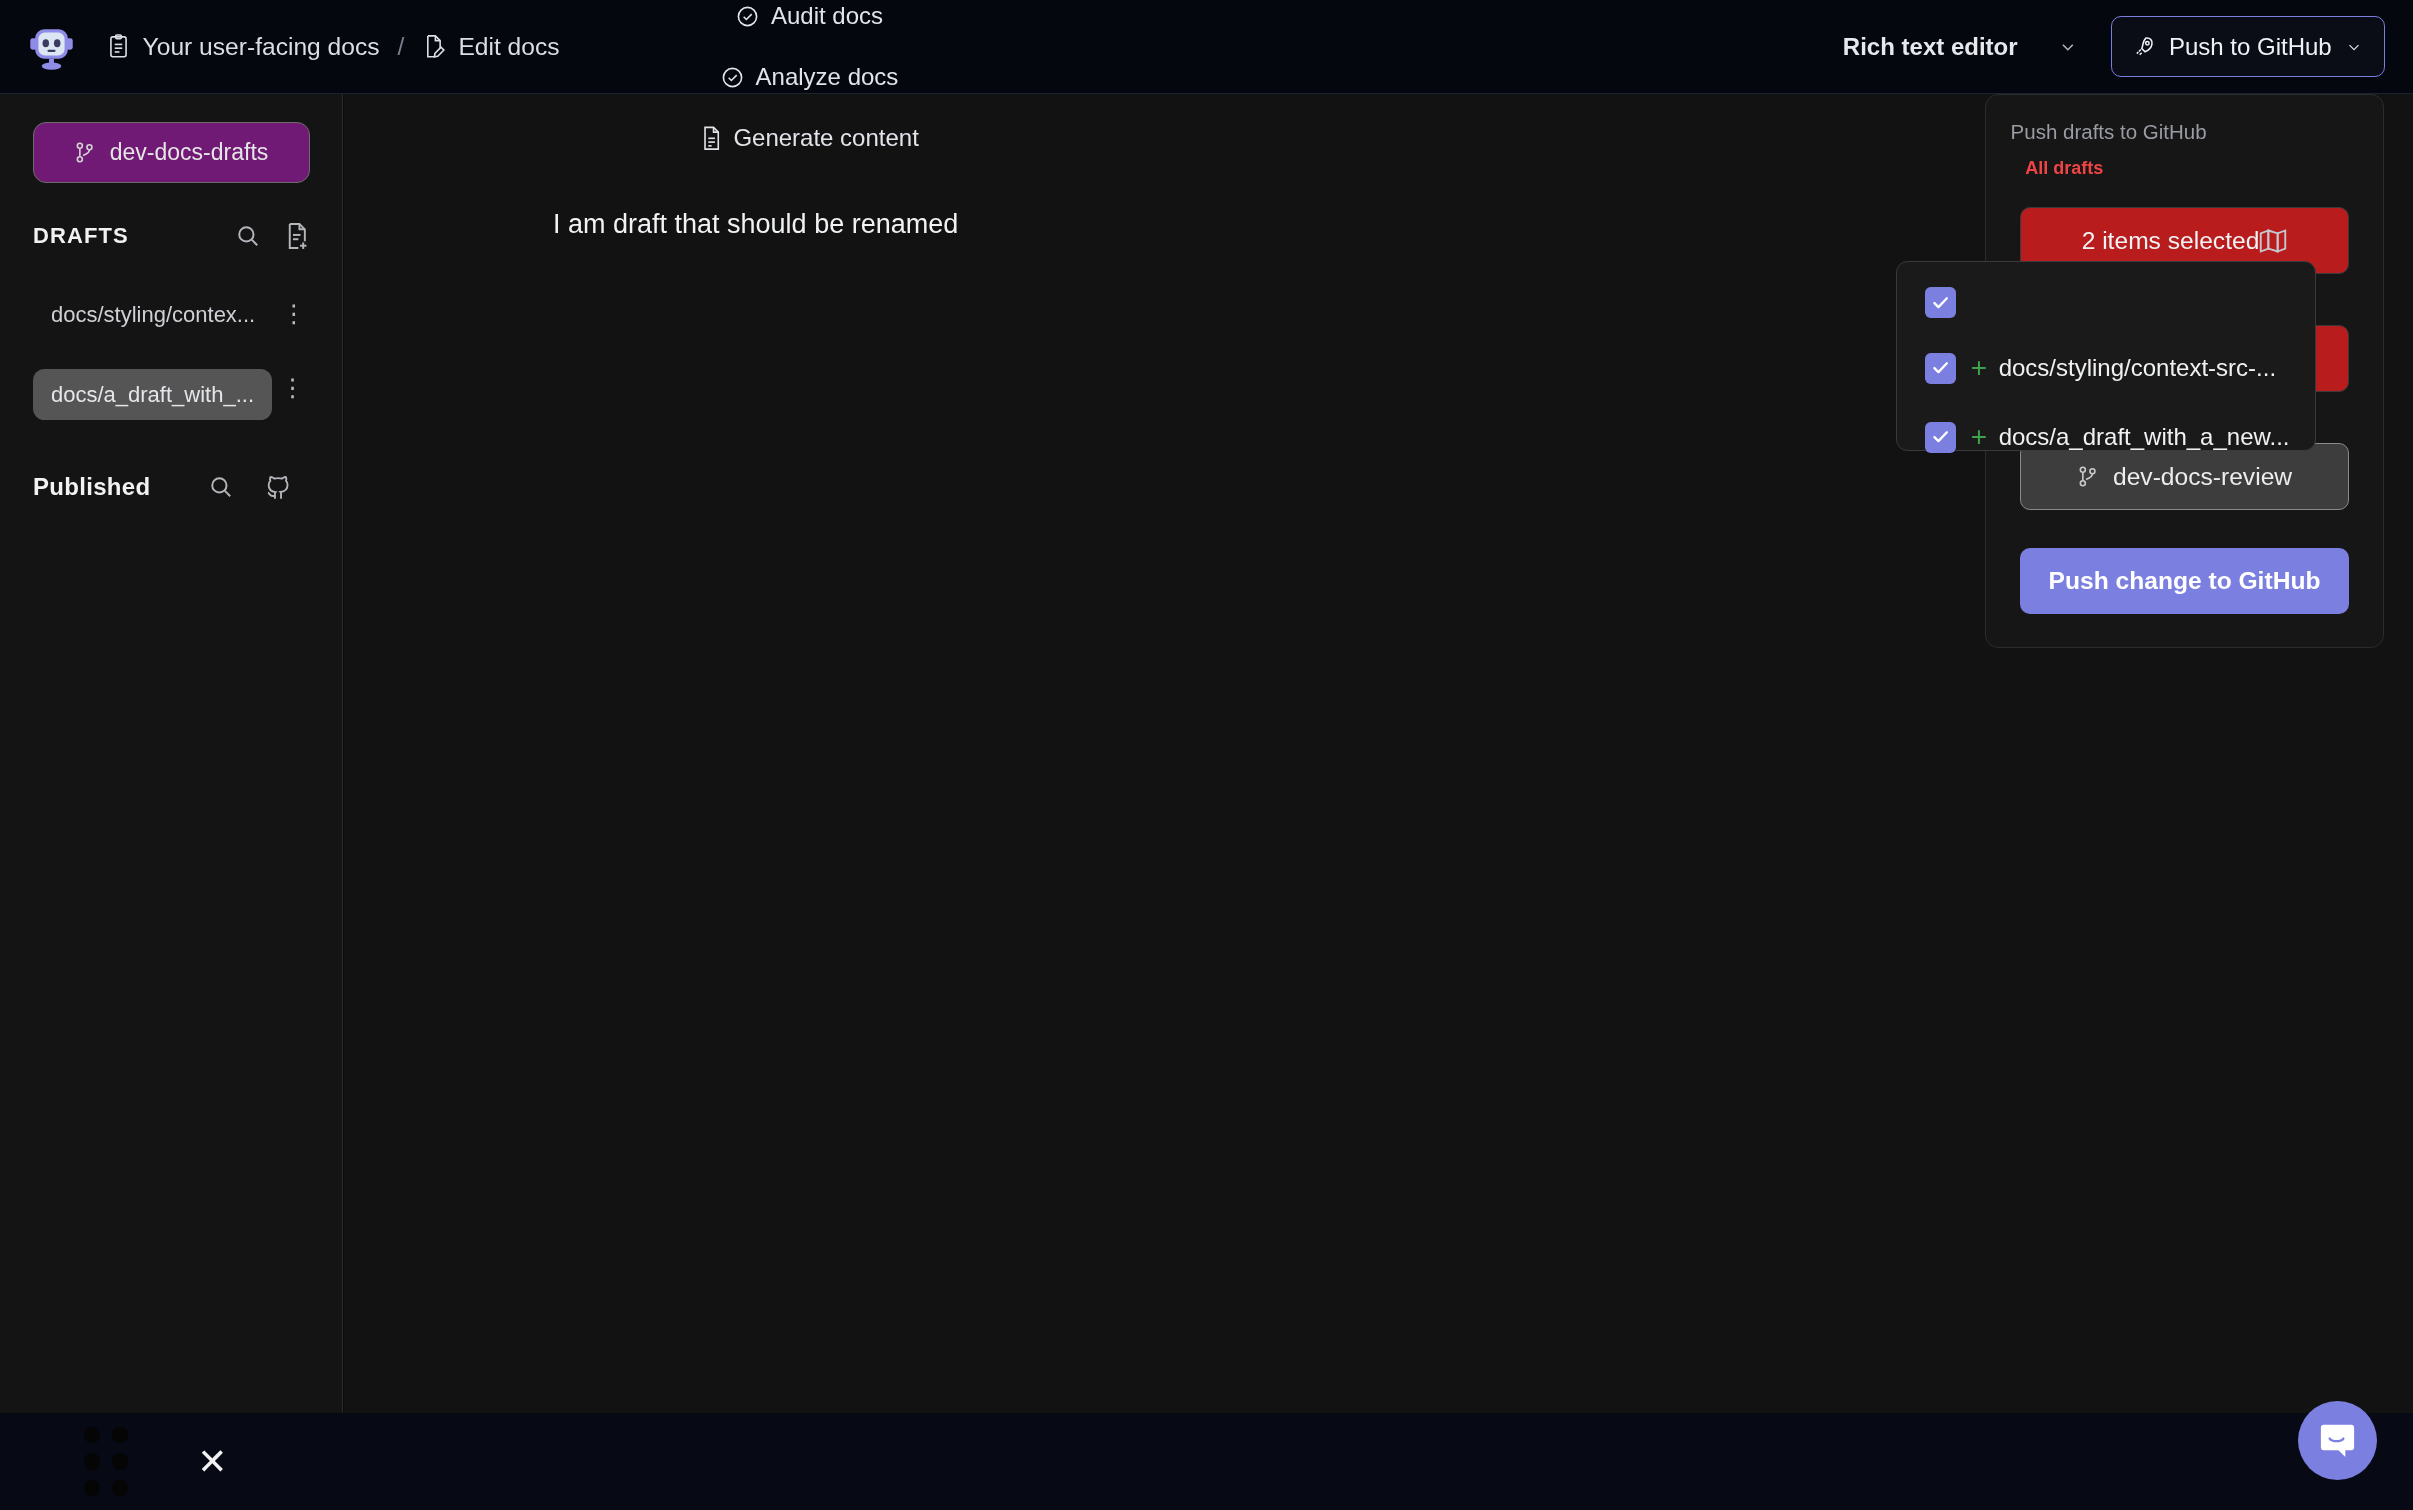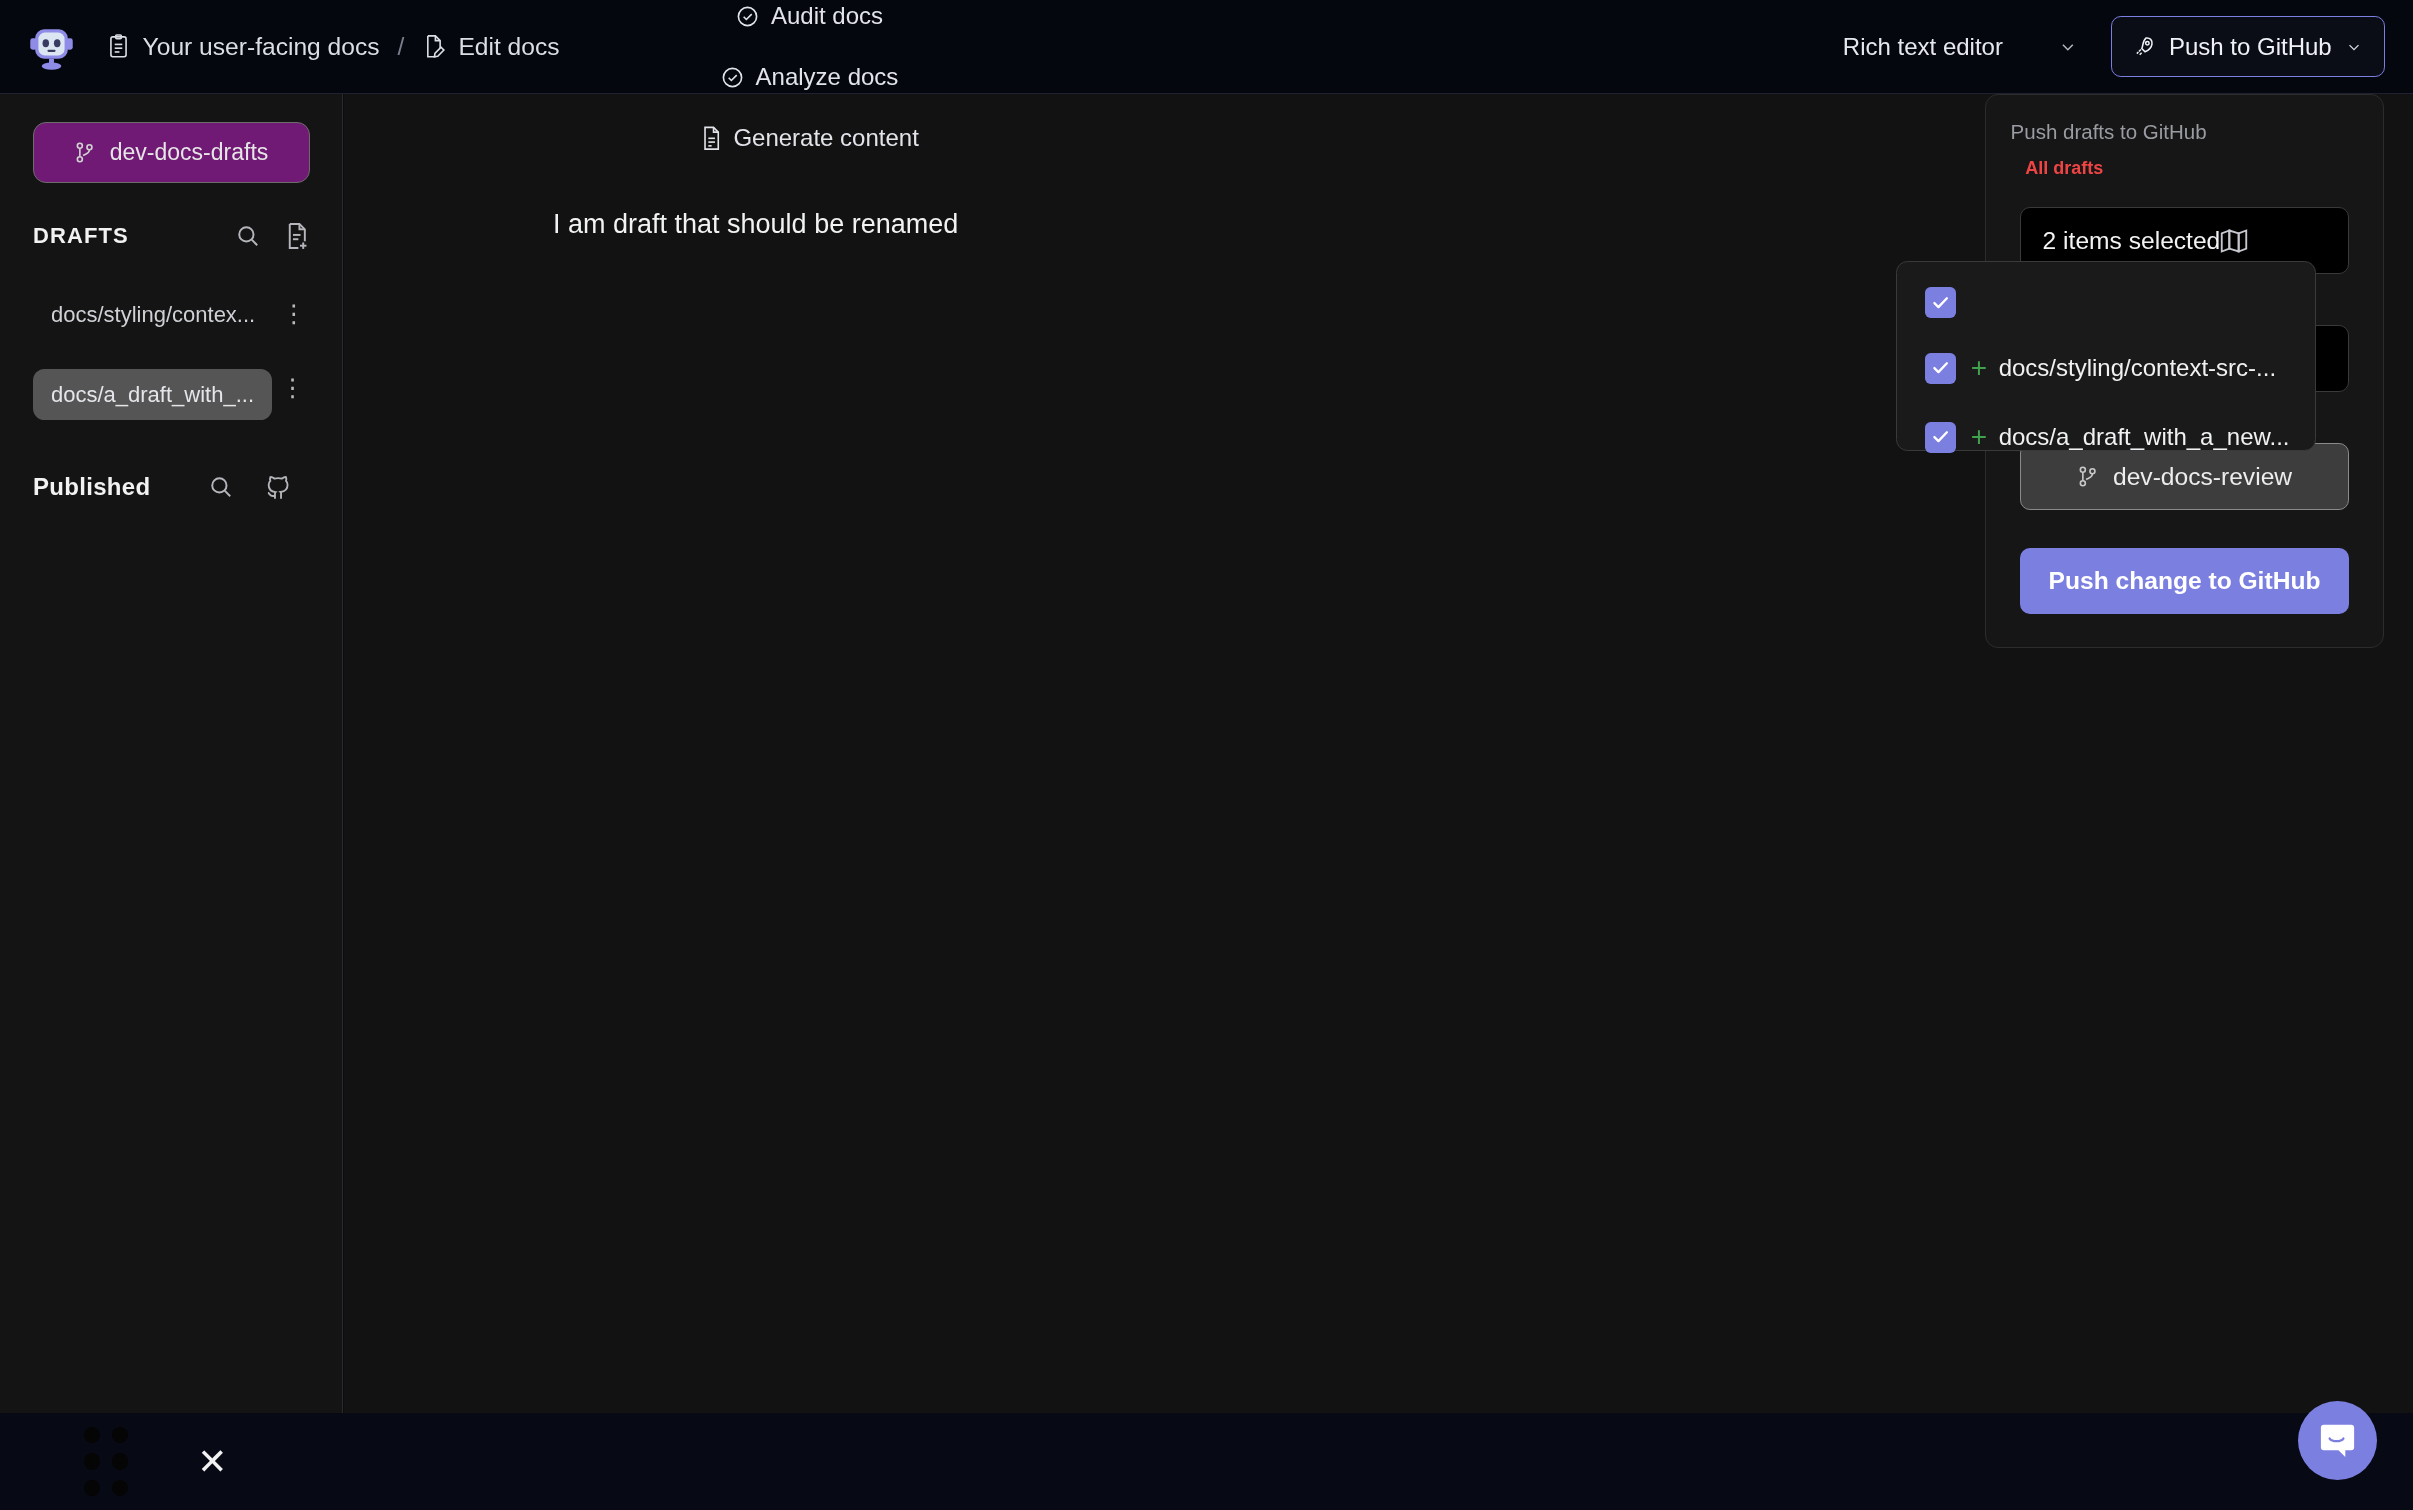--- a/index.html
+++ b/index.html
@@ -22,21 +22,21 @@
   .logo-wrap { margin-left: 24.6px; width: 54px; height: 54px; display: flex; align-items: center; justify-content: center; }
   .breadcrumb { display: flex; align-items: center; margin-left: 28px; }
   .bc-item { display: flex; align-items: center; gap: 13px; color: #dcdee6; font-size: 24.6px; }
   .bc-sep { color: #7a7e8c; font-size: 24.6px; margin: 0 18px; }
   .nav-center { display: flex; align-items: center; gap: 33px; margin-left: 141px; flex-direction: column; }
   .nav-link { display: flex; align-items: center; gap: 11.5px; color: #e2e4ea; font-size: 24px; cursor: pointer; }
   .nav-right { margin-left: auto; display: flex; align-items: center; gap: 14.8px; margin-right: 28px; }
   .editor-select {
     display: flex; align-items: center; justify-content: space-between;
     width: 271px; height: 59px; padding: 0 18px;
-    color: #e6e8ee; font-size: 24px; border-radius: 8.2px; cursor: pointer;
+    color: #e6e8ee; font-size: 24px; border-radius: 8.2px; cursor: pointer; font-weight: bold;
   }
   .push-btn {
     display: flex; align-items: center; gap: 13px;
     height: 61px; padding: 0 21.3px;
     border: 1.6px solid #7b7fe0; border-radius: 9.9px;
     color: #f0f1f6; font-size: 24px; cursor: pointer;
     background: #0a0c16;
   }
 
   
@@ -81,23 +81,23 @@
 
   
   .push-panel {
     position: absolute; top: 94px; left: 1985px; width: 399px;
     background: #161616; border: 0.8px solid #2c2c2c;
     border-radius: 13px; z-index: 30; padding: 19.7px 21.3px 33px;
   }
   .panel-caption { color: #9a9ca3; font-size: 20.5px; margin: 4.9px 0 14.8px 3.3px; }
   .panel-heading { color: #ef4444; font-size: 18px; font-weight: bold; margin: 0 0 28px 18px; }
   .field {
-    display: flex; align-items: center; justify-content: flex-start;
+    display: flex; align-items: center; justify-content: center;
     height: 67px; padding: 0 21.3px; margin: 0 13px;
-    background: #000000; border: 0.8px solid #3a3a3a; border-radius: 9.9px;
+    background: #b91c1c; border: 0.8px solid #3a3a3a; border-radius: 9.9px;
     color: #f2f3f5; font-size: 24.6px; cursor: pointer;
   }
   .field-label { color: #8b8d94; font-size: 19.7px; margin: 21.3px 0 6.6px 19.7px; }
   .field.branch {
     background: #3d3d3d; border: 0.8px solid #8a8a8a;
     justify-content: center; gap: 14.8px; color: #ededef;
   }
   .push-cta {
     margin: 38px 13px 0; height: 66px;
     background: #7b7fe0; border: none; border-radius: 9.9px;

